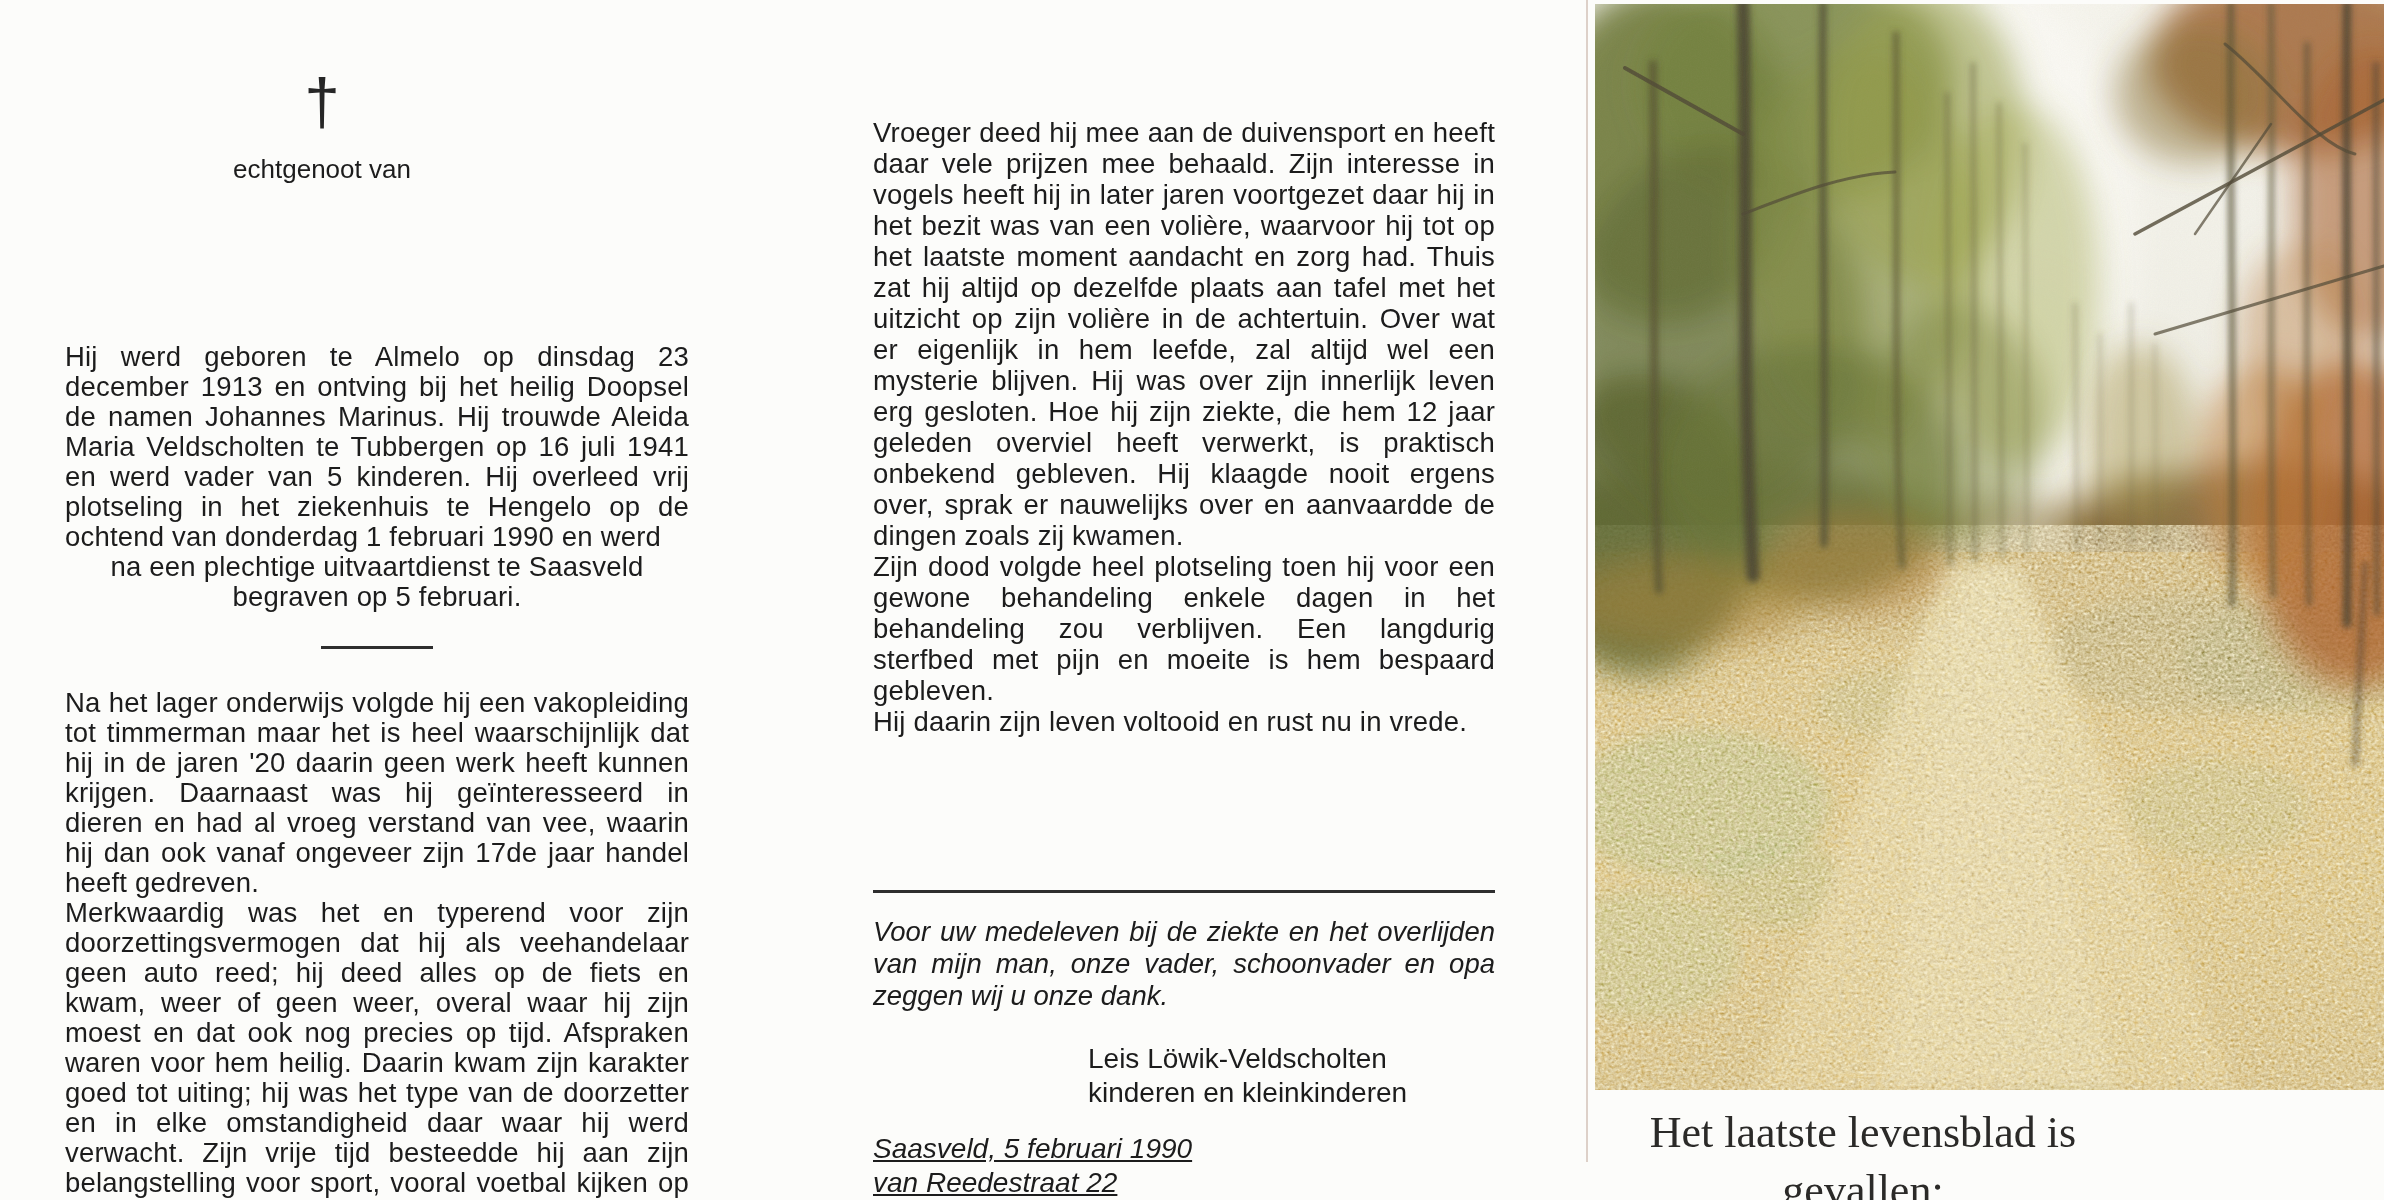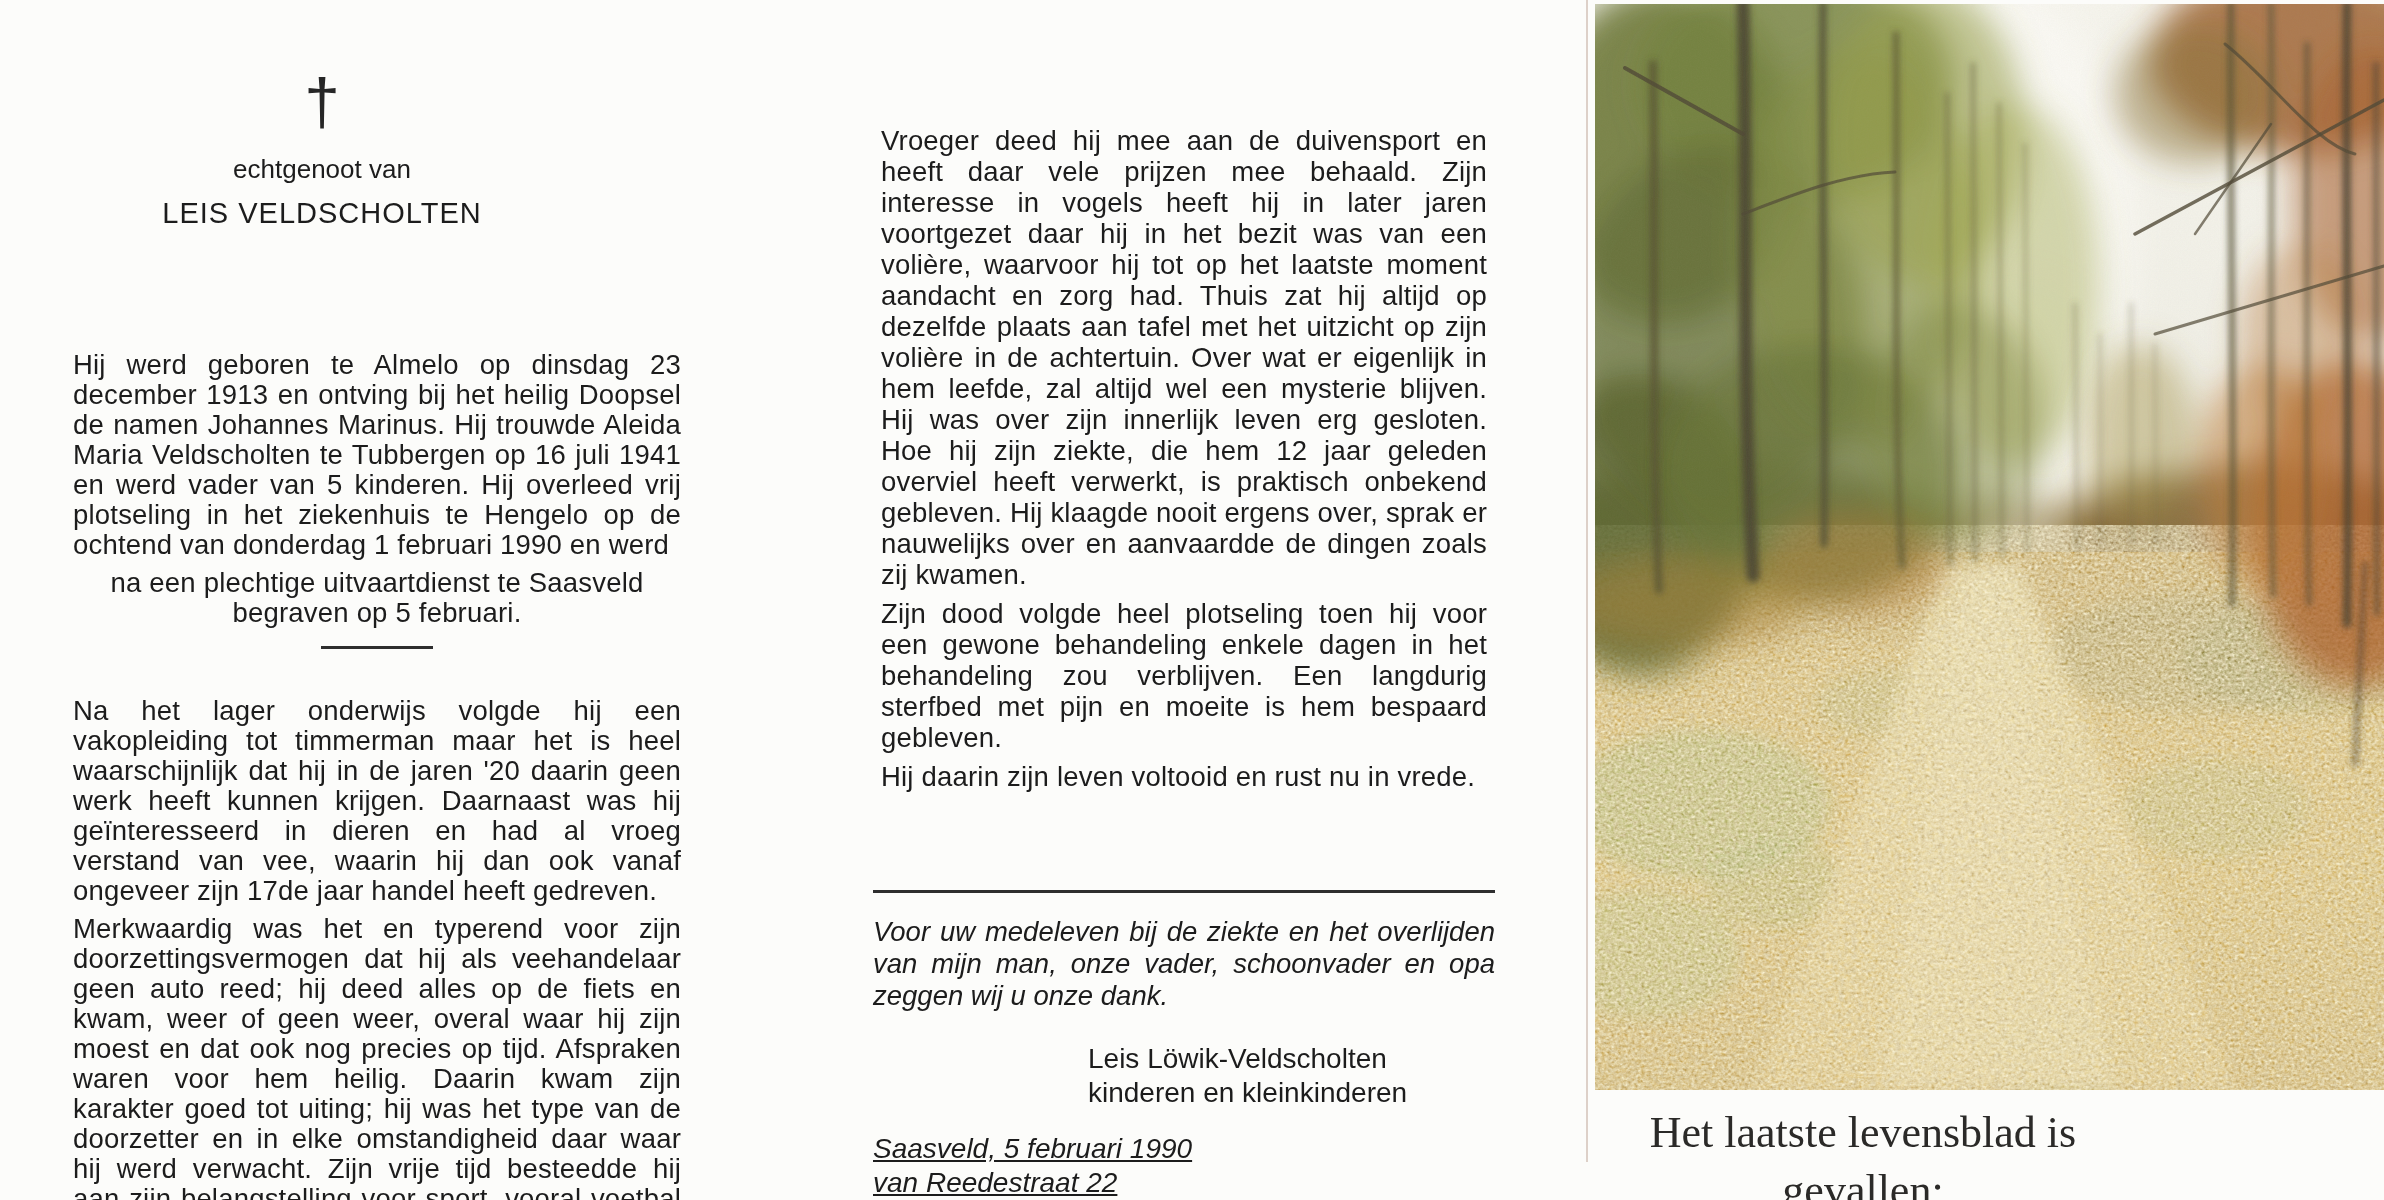--- a/index.html
+++ b/index.html
@@ -5,21 +5,21 @@
   html,body{margin:0;padding:0;background:#d9d9d5;}
   .card{position:relative;width:2384px;height:1200px;background:#fcfcfa;overflow:hidden;
         font-family:"Liberation Sans",sans-serif;color:#1c1c1c;}
   
   .left-panel{position:absolute;left:65px;top:0;width:624px;height:1200px;}
   .lp-header{position:absolute;top:0;left:0;width:514px;text-align:center;}
   .cross{margin-top:70px;font-size:64px;line-height:64px;color:#262626;}
   .name{margin:26px 0 0;font-size:45px;line-height:50px;font-weight:400;letter-spacing:1px;color:#222;}
   .relation{margin-top:20px;font-size:26px;line-height:30px;}
   .spouse{margin-top:12px;font-size:29px;line-height:34px;letter-spacing:1px;}
-  .body-text{font-size:27.5px;line-height:30px;text-align:justify;letter-spacing:.2px;margin:8px;}
+  .body-text{font-size:27.5px;line-height:30px;text-align:justify;letter-spacing:.2px;margin:0;}
   .mid .body-text{line-height:31px;}
   .centered{text-align:center;}
   .lp-p1{position:absolute;top:342px;left:0;width:624px;}
   .lp-divider{position:absolute;top:646px;left:256px;width:112px;height:3px;background:#2e2e2e;}
   .lp-p23{position:absolute;top:688px;left:0;width:624px;}
   
   .middle-panel{position:absolute;left:873px;top:0;width:622px;height:1200px;}
   .mp-flow{position:absolute;top:117px;left:0;width:622px;}
   .mp-divider{position:absolute;top:890px;left:0;width:622px;height:3px;background:#2e2e2e;}
   .mp-thanks{position:absolute;top:888px;left:0;width:622px;font-style:italic;
@@ -35,21 +35,20 @@
 </style>
 </head>
 <body>
 
 <div class="card">
 
   <section class="left-panel">
     <div class="lp-header">
       <div class="cross">†</div>
       <div class="relation">echtgenoot van</div>
-      <div class="spouse">LEIS VELDSCHOLTEN</div>
     </div>
 
     <div class="lp-p1">
       <p class="body-text">Hij werd geboren te Almelo op dinsdag 23 december 1913 en ontving bij het heilig Doopsel de namen Johannes Marinus. Hij trouwde Aleida Maria Veldscholten te Tubbergen op 16 juli 1941 en werd vader van 5 kinderen. Hij overleed vrij plotseling in het ziekenhuis te Hengelo op de ochtend van donderdag 1 februari 1990 en werd</p>
       <p class="body-text centered">na een plechtige uitvaartdienst te Saasveld begraven op 5 februari.</p>
     </div>
 
     <div class="lp-divider"></div>
 
     <div class="lp-p23">

